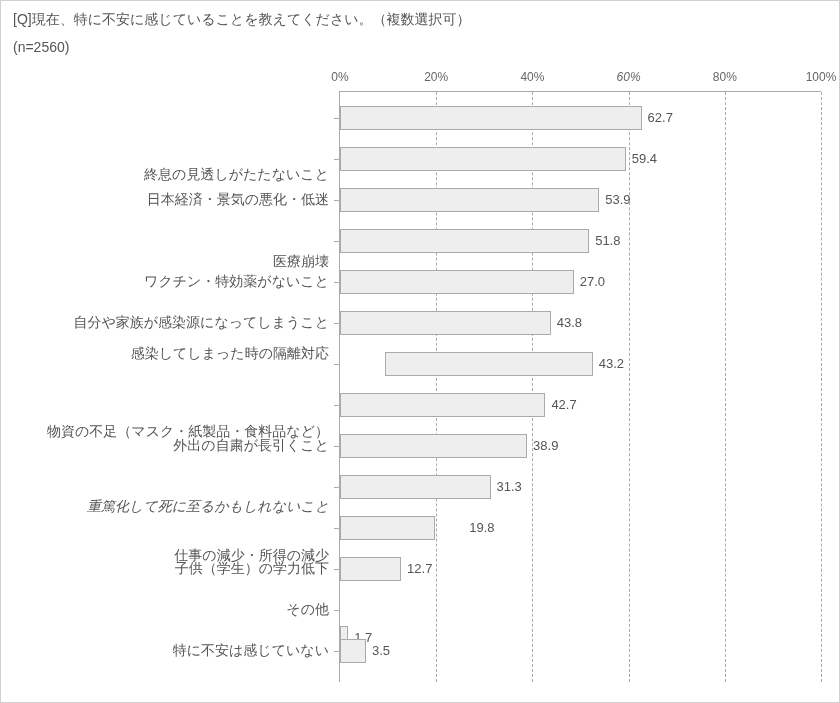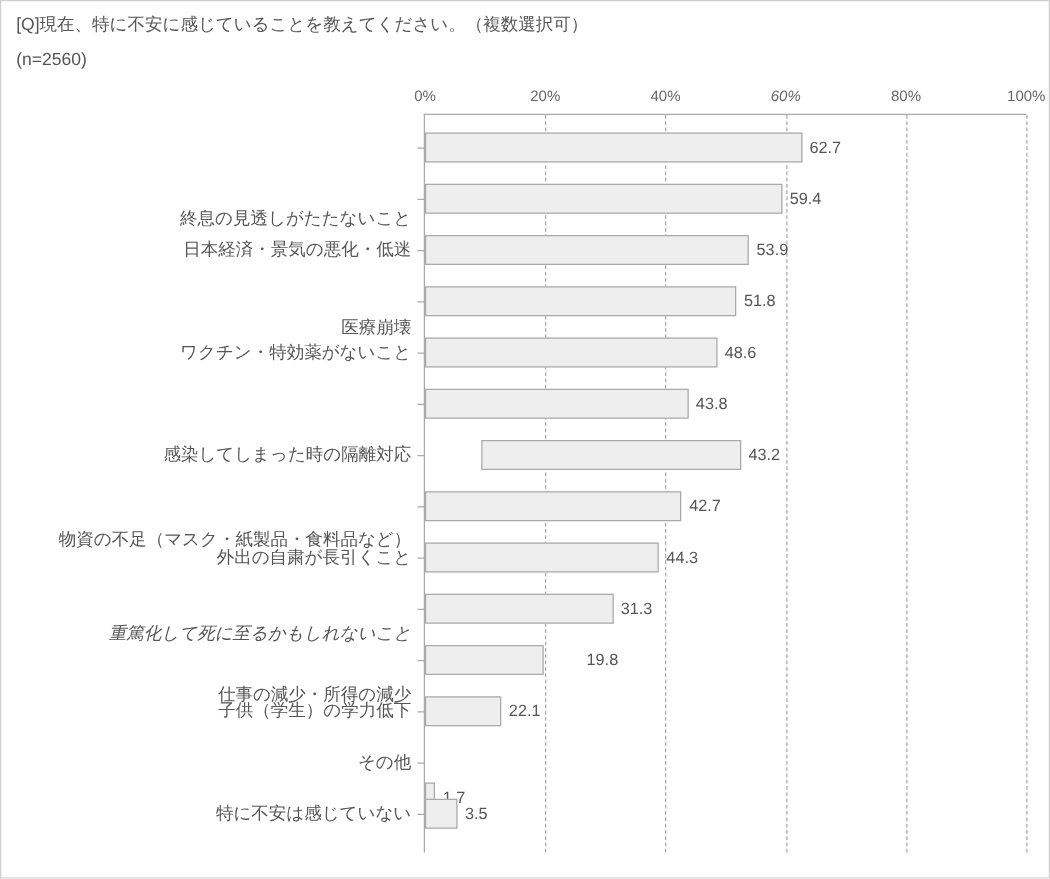--- a/index.html
+++ b/index.html
@@ -132,73 +132,74 @@
         <div class="value-label" style="left: 259.259px;">53.9</div>
       </div>
       <div class="tick-mark" style="top: 149px;"></div>
       <div class="bar-row" style="top: 137px; width: 481px;">
         <div class="bar" style="width: 249.158px;"></div>
         <div class="value-label" style="left: 249.158px;">51.8</div>
       </div>
       <div class="tick-mark" style="top: 190px;"></div>
       <div class="bar-row" style="top: 178px; width: 481px;">
         <div class="bar" style="width: 233.766px;"></div>
-        <div class="value-label" style="left: 233.766px;">48.6</div>
+        <div class="value-label" style="left: 233.766px;">27.0</div>
       </div>
       <div class="tick-mark" style="top: 231px;"></div>
       <div class="bar-row" style="top: 219px; width: 481px;">
         <div class="bar" style="width: 210.678px;"></div>
         <div class="value-label" style="left: 210.678px;">43.8</div>
       </div>
       <div class="tick-mark" style="top: 272px;"></div>
       <div class="bar-row" style="top: 260px; width: 481px; margin-left: 45px;">
         <div class="bar" style="width: 207.792px;"></div>
         <div class="value-label" style="left: 207.792px;">43.2</div>
       </div>
       <div class="tick-mark" style="top: 313px;"></div>
       <div class="bar-row" style="top: 301px; width: 481px;">
         <div class="bar" style="width: 205.387px;"></div>
         <div class="value-label" style="left: 205.387px;">42.7</div>
       </div>
       <div class="tick-mark" style="top: 354px;"></div>
       <div class="bar-row" style="top: 342px; width: 481px;">
         <div class="bar" style="width: 187.109px;"></div>
-        <div class="value-label" style="left: 187.109px;">44.3</div>
+        <div class="value-label" style="left: 187.109px;">38.9</div>
       </div>
       <div class="tick-mark" style="top: 395px;"></div>
       <div class="bar-row" style="top: 383px; width: 481px;">
         <div class="bar" style="width: 150.553px;"></div>
         <div class="value-label" style="left: 150.553px;">31.3</div>
       </div>
       <div class="tick-mark" style="top: 436px;"></div>
       <div class="bar-row" style="top: 424px; width: 481px;">
         <div class="bar" style="width: 95.238px;"></div>
         <div class="value-label" style="left: 95.238px; margin-left: 28px;">19.8</div>
       </div>
       <div class="tick-mark" style="top: 477px;"></div>
       <div class="bar-row" style="top: 465px; width: 481px;">
         <div class="bar" style="width: 61.087px;"></div>
-        <div class="value-label" style="left: 61.087px;">22.1</div>
+        <div class="value-label" style="left: 61.087px;">12.7</div>
       </div>
       <div class="tick-mark" style="top: 518px;"></div>
       <div class="bar-row" style="top: 506px; width: 481px; margin-top: 28px;">
         <div class="bar" style="width: 8.177px;"></div>
         <div class="value-label" style="left: 8.177px;">1.7</div>
       </div>
       <div class="tick-mark" style="top: 559px;"></div>
       <div class="bar-row" style="top: 547px; width: 481px;">
         <div class="bar" style="width: 25.974px;"></div>
         <div class="value-label" style="left: 25.974px;">3.5</div>
       </div>
     </div>
     <div class="cat-label" style="top: 145px; margin-top: 16px;">終息の見透しがたたないこと</div>
     <div class="cat-label" style="top: 186px;">日本経済・景気の悪化・低迷</div>
     <div class="cat-label" style="top: 227px; margin-top: 21px;">医療崩壊</div>
     <div class="cat-label" style="top: 268px;">ワクチン・特効薬がないこと</div>
-    <div class="cat-label" style="top: 350px;">感染してしまった時の隔離対応</div>
+    <div class="cat-label" style="top: 309px;">自分や家族が感染源になってしまうこと</div>
+    <div class="cat-label" style="top: 340px;">感染してしまった時の隔離対応</div>
     <div class="cat-label" style="top: 391px; margin-top: 27px;">物資の不足（マスク・紙製品・食料品など）</div>
     <div class="cat-label" style="top: 432px;">外出の自粛が長引くこと</div>
     <div class="cat-label" style="top: 493px; font-style: italic;">重篤化して死に至るかもしれないこと</div>
     <div class="cat-label" style="top: 542px; margin-left: 24px;">仕事の減少・所得の減少</div>
     <div class="cat-label" style="top: 555px;">子供（学生）の学力低下</div>
     <div class="cat-label" style="top: 596px;">その他</div>
     <div class="cat-label" style="top: 637px;">特に不安は感じていない</div>
   </div>
 
 </body></html>

